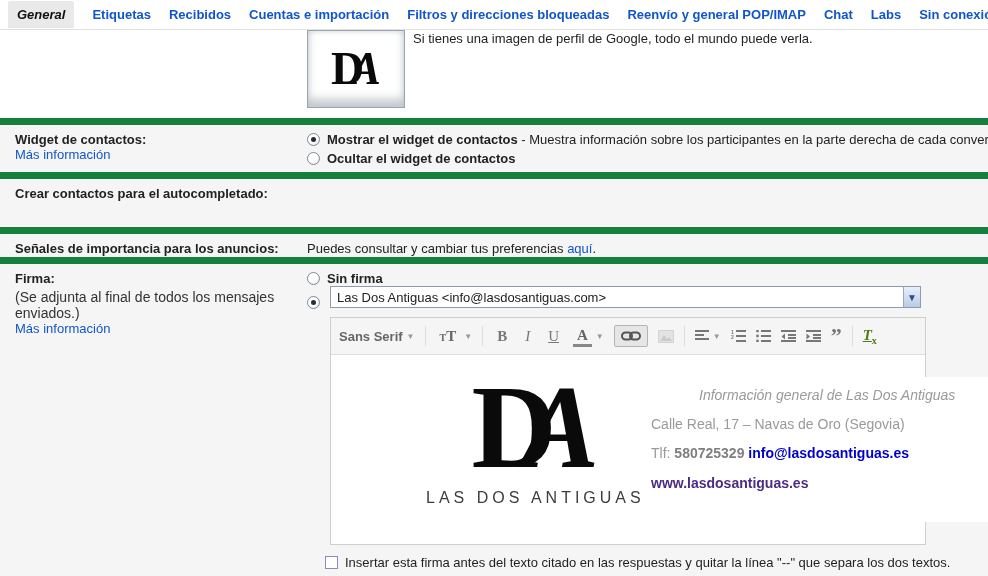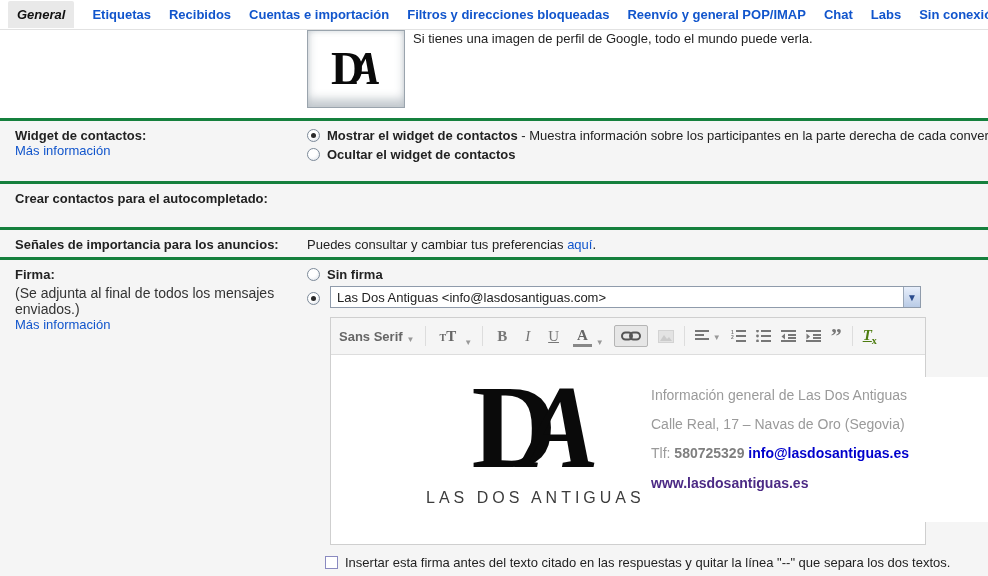--- a/index.html
+++ b/index.html
@@ -30,21 +30,21 @@
     box-shadow: inset 0 -8px 10px rgba(90,105,120,.35), inset 0 2px 4px rgba(90,105,120,.15);
     display:flex; align-items:center; justify-content:center;
   }
   .monogram { font-family:"Liberation Serif", serif; font-weight:bold; color:#0a0a0a; line-height:1; }
   .monogram .d { font-size:46px; }
   .monogram .a { font-size:46px; font-style:italic; margin-left:-14px; }
   .profile-note { position:absolute; left:413px; top:31px; color:#222; }
 
   
   .rows-bg { position:absolute; left:0; top:118px; width:988px; height:458px; background:#f5f5f5; }
-  .row { position:absolute; left:0; width:988px; border-top:3px solid #15803d; }
+  .row { position:absolute; left:0; width:988px; border-top:7px solid #15803d; }
   .row-label { position:absolute; left:15px; top:7px; width:285px; }
   .row-label b { display:block; }
   .row-options { position:absolute; left:307px; top:7px; width:681px; }
   .link { color:#1155cc; cursor:pointer; }
   .small-note { font-size:14px; color:#333; margin-top:3px; }
 
   .opt-line { display:flex; align-items:flex-start; margin-bottom:4px; white-space:nowrap; overflow:hidden; }
   .opt-text b { font-weight:bold; }
 
   
@@ -81,21 +81,21 @@
   
   .editor {
     position:absolute; left:330px; top:317px; width:596px; height:228px;
     border:1px solid #cfcfcf; background:#fff;
   }
   .toolbar {
     height:37px; background:#f5f5f5; border-bottom:1px solid #ddd;
     display:flex; align-items:center; padding:0 8px; gap:10px; color:#777;
   }
   .tb-sep { width:1px; height:20px; background:#ddd; flex:0 0 auto; }
-  .tb-item { display:flex; align-items:flex-end; gap:4px; cursor:pointer; color:#666; font-weight:bold; }
+  .tb-item { display:flex; align-items:center; gap:4px; cursor:pointer; color:#666; font-weight:bold; }
   .tb-item .caret { font-size:8px; color:#999; }
   .tb-btn { font-family:"Liberation Serif", serif; font-size:15px; padding:2px 4px; }
   .tb-btn.b { font-weight:bold; }
   .tb-btn.i { font-style:italic; }
   .tb-btn.u { text-decoration:underline; }
   .tb-a { border-bottom:3px solid #888; line-height:1; padding-bottom:1px; }
   .tb-link-active {
     border:1px solid #b5b5b5; background:#e6e6e6; border-radius:2px;
     padding:4px 6px; display:flex; align-items:center;
   }
@@ -107,21 +107,21 @@
     position:absolute; left:331px; top:377px; width:657px; height:145px;
     background:#fff; z-index:2;
   }
   .sig-logo { position:absolute; left:95px; top:-8px; text-align:center; }
   .sig-logo .monogram .d { font-size:118px; }
   .sig-logo .monogram .a { font-size:118px; margin-left:-36px; }
   .sig-caption {
     margin-top:2px; font-size:16px; letter-spacing:4px; color:#3c3c3c; white-space:nowrap;
   }
   .sig-text { position:absolute; left:320px; top:10px; font-size:14px; }
-  .sig-text .l1 { color:#9a9a9a; margin-bottom:13px; }
+  .sig-text .l1 { font-style:italic; color:#9a9a9a; margin-bottom:13px;margin-left:48px; }
   .sig-text .l2 { color:#9a9a9a; margin-bottom:13px; }
   .sig-text .l3 { color:#9a9a9a; margin-bottom:14px; }
   .sig-text .l3 .phone { font-weight:bold; color:#7f7f7f; }
   .sig-text .l3 .email { font-weight:bold; }
   .sig-text .l4 { font-weight:bold; }
 
   .sig-checkbox-row {
     position:absolute; left:325px; top:555px; display:flex; align-items:flex-start;
     white-space:nowrap; z-index:3;
   }
@@ -158,21 +158,21 @@
       <span class="radio checked"></span>
       <span class="opt-text"><b>Mostrar el widget de contactos</b><span> - Muestra información sobre los participantes en la parte derecha de cada conver</span></span>
     </div>
     <div class="opt-line">
       <span class="radio"></span>
       <span class="opt-text"><b>Ocultar el widget de contactos</b></span>
     </div>
   </div>
 </div>
 
-<div class="row" style="top:181px; height:55px;">
+<div class="row" style="top:172px; height:55px;">
   <div class="row-label">
       <b>Crear contactos para el autocompletado:</b>
     </div>
 </div>
 
 <div class="row" style="top:227px; height:30px;">
   <div class="row-label">
       <b>Señales de importancia para los anuncios:</b>
     </div>
   <div class="row-options" style="white-space:nowrap;">

